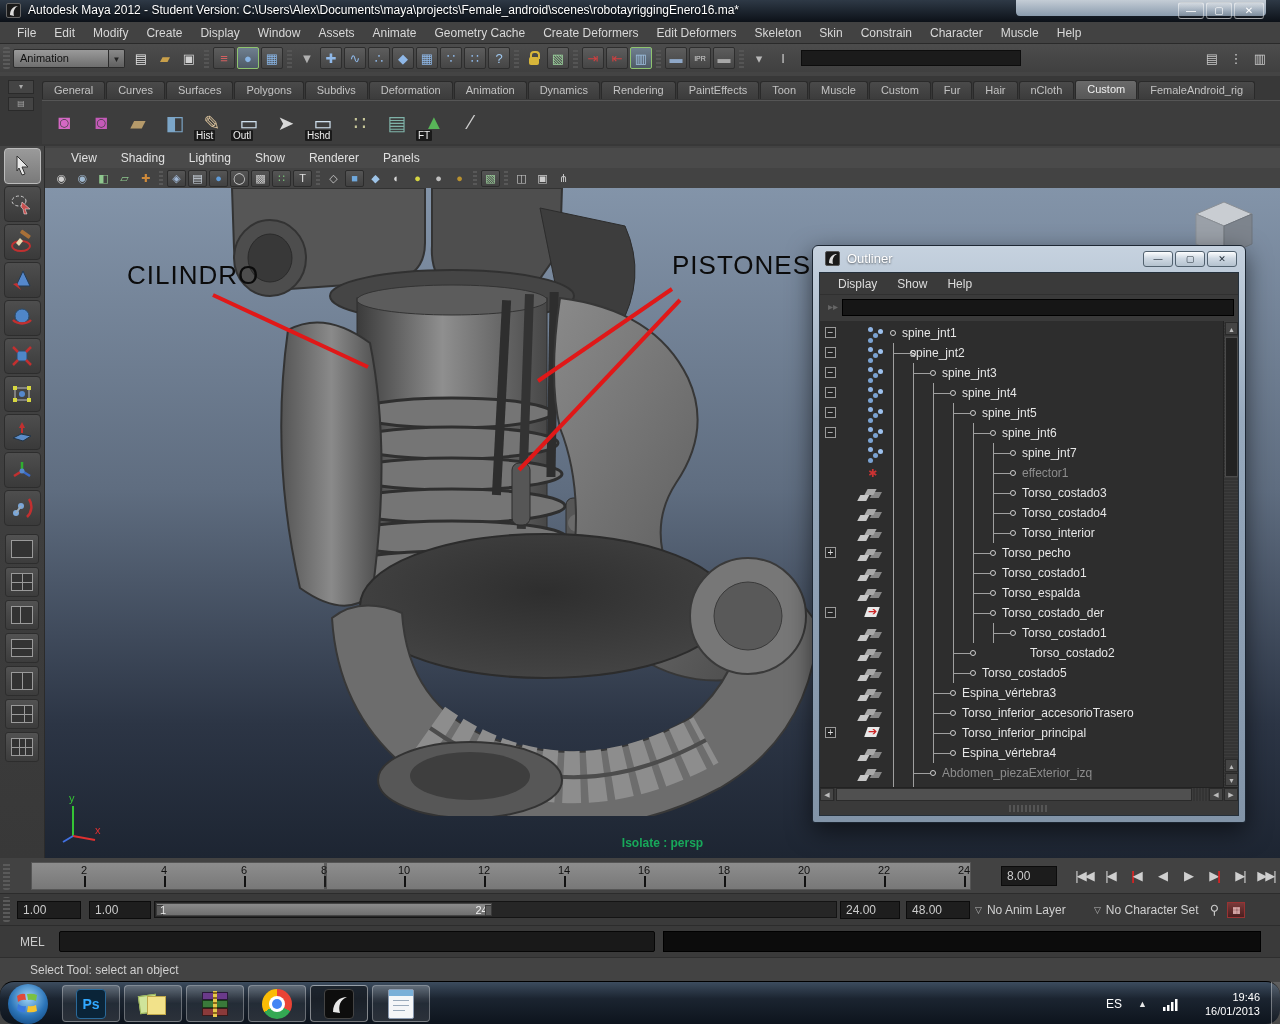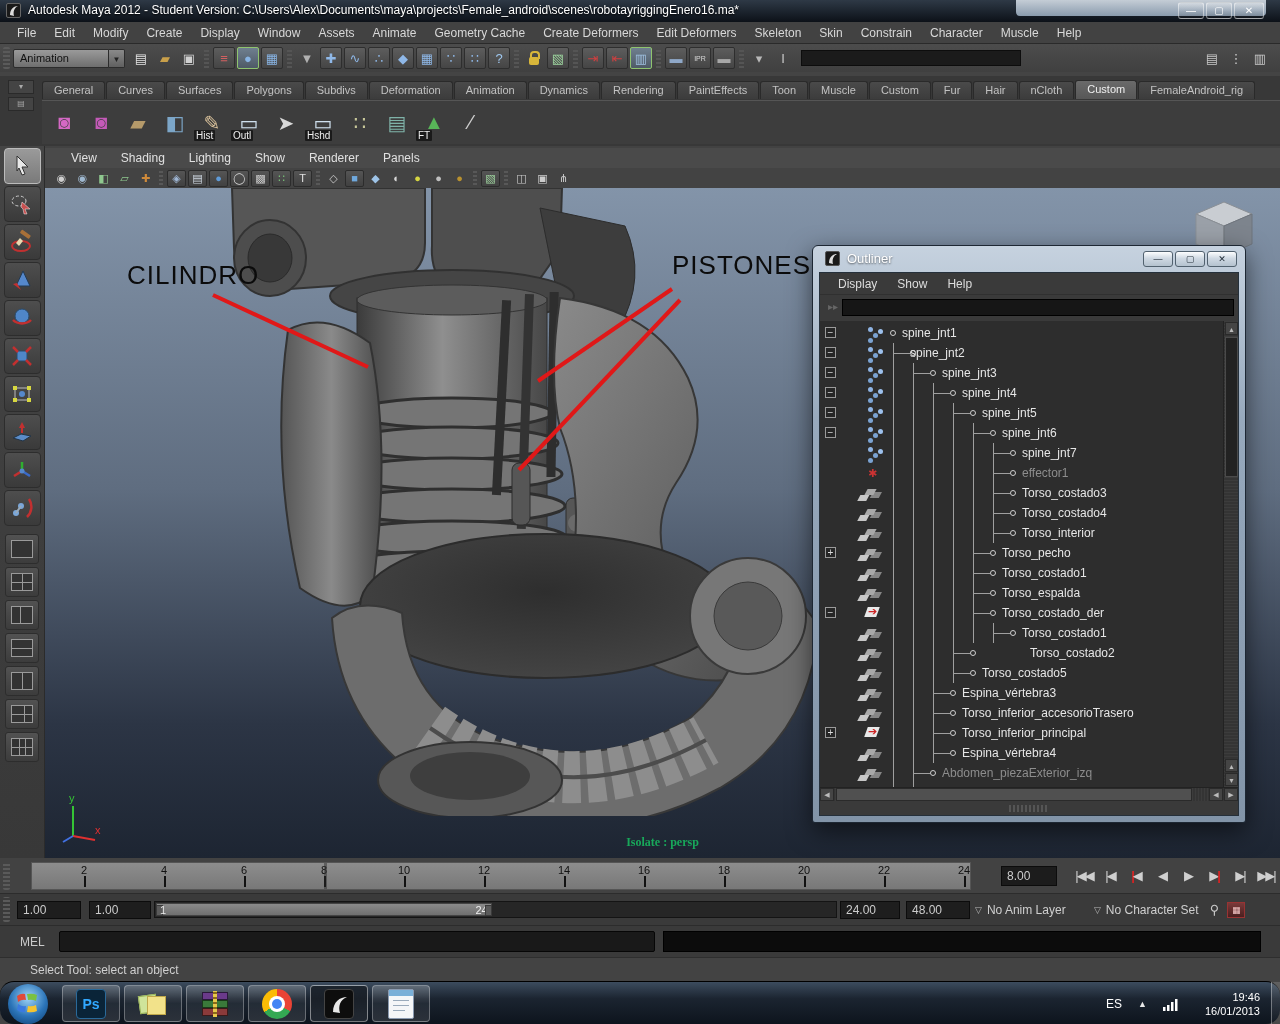--- a/index.html
+++ b/index.html
@@ -65,21 +65,21 @@
   #panelmenu{position:absolute;left:0;top:2px;right:0;height:20px;background:#4a4a4a;display:flex;align-items:center;padding-left:14px;}
   .pmenu-item{color:#e0e0e0;font-size:12px;padding:0 12px;}
   #vpicons{position:absolute;left:0;top:22px;right:0;height:20px;background:#434343;display:flex;align-items:center;padding-left:6px;}
   .vp-ic{width:19px;height:17px;margin:0 1px;display:flex;align-items:center;justify-content:center;font-size:11px;color:#ccc;border-radius:2px;}
   .vp-ic.box{background:linear-gradient(#555,#414141);border:1px solid #2c2c2c;}
   .vp-ic.active{background:linear-gradient(#6d7d8d,#50holder)} 
   .vp-div{width:4px;height:14px;margin:0 3px;background:repeating-linear-gradient(0deg,#585858 0 2px,transparent 2px 4px);}
   #view3d{position:absolute;left:0;top:42px;right:0;bottom:0;background:linear-gradient(#8394a9,#5f6d80 45%,#2c3545 80%,#1d2532);overflow:hidden;}
   #model-svg{position:absolute;left:0;top:0;}
   .annotation{position:absolute;color:#0b0b0b;font-size:26px;letter-spacing:1px;font-weight:500;}
-  #isolate-label{position:absolute;left:50%;transform:translateX(-50%);bottom:8px;color:#18a85a;font-size:12px;font-weight:bold;font-family:Liberation Serif, serif;}
+  #isolate-label{position:absolute;left:50%;transform:translateX(-50%);bottom:8px;color:#18a85a;font-size:12px;font-weight:bold;}
   #axis-ind{position:absolute;left:14px;bottom:10px;}
   #viewcube{position:absolute;right:20px;top:8px;}
   
   #outliner{position:absolute;left:812px;top:245px;width:434px;height:578px;
     border:1px solid #1d2733;border-radius:6px 6px 3px 3px;
     background:linear-gradient(#c6d2df,#97a9bd 30%,#8294a8);box-shadow:0 8px 24px rgba(0,0,0,.55);}
   #out-title{position:absolute;left:0;top:0;right:0;height:26px;color:#fff;font-size:13px;}
   #out-title .t{position:absolute;left:34px;top:5px;text-shadow:0 1px 2px rgba(0,0,0,.6);}
   #out-icon{position:absolute;left:12px;top:5px;width:15px;height:15px;background:#1a1a1a;border-radius:2px;border:1px solid #555;}
   .outbtn{position:absolute;top:5px;height:16px;border:1px solid #51616f;border-radius:3px;

